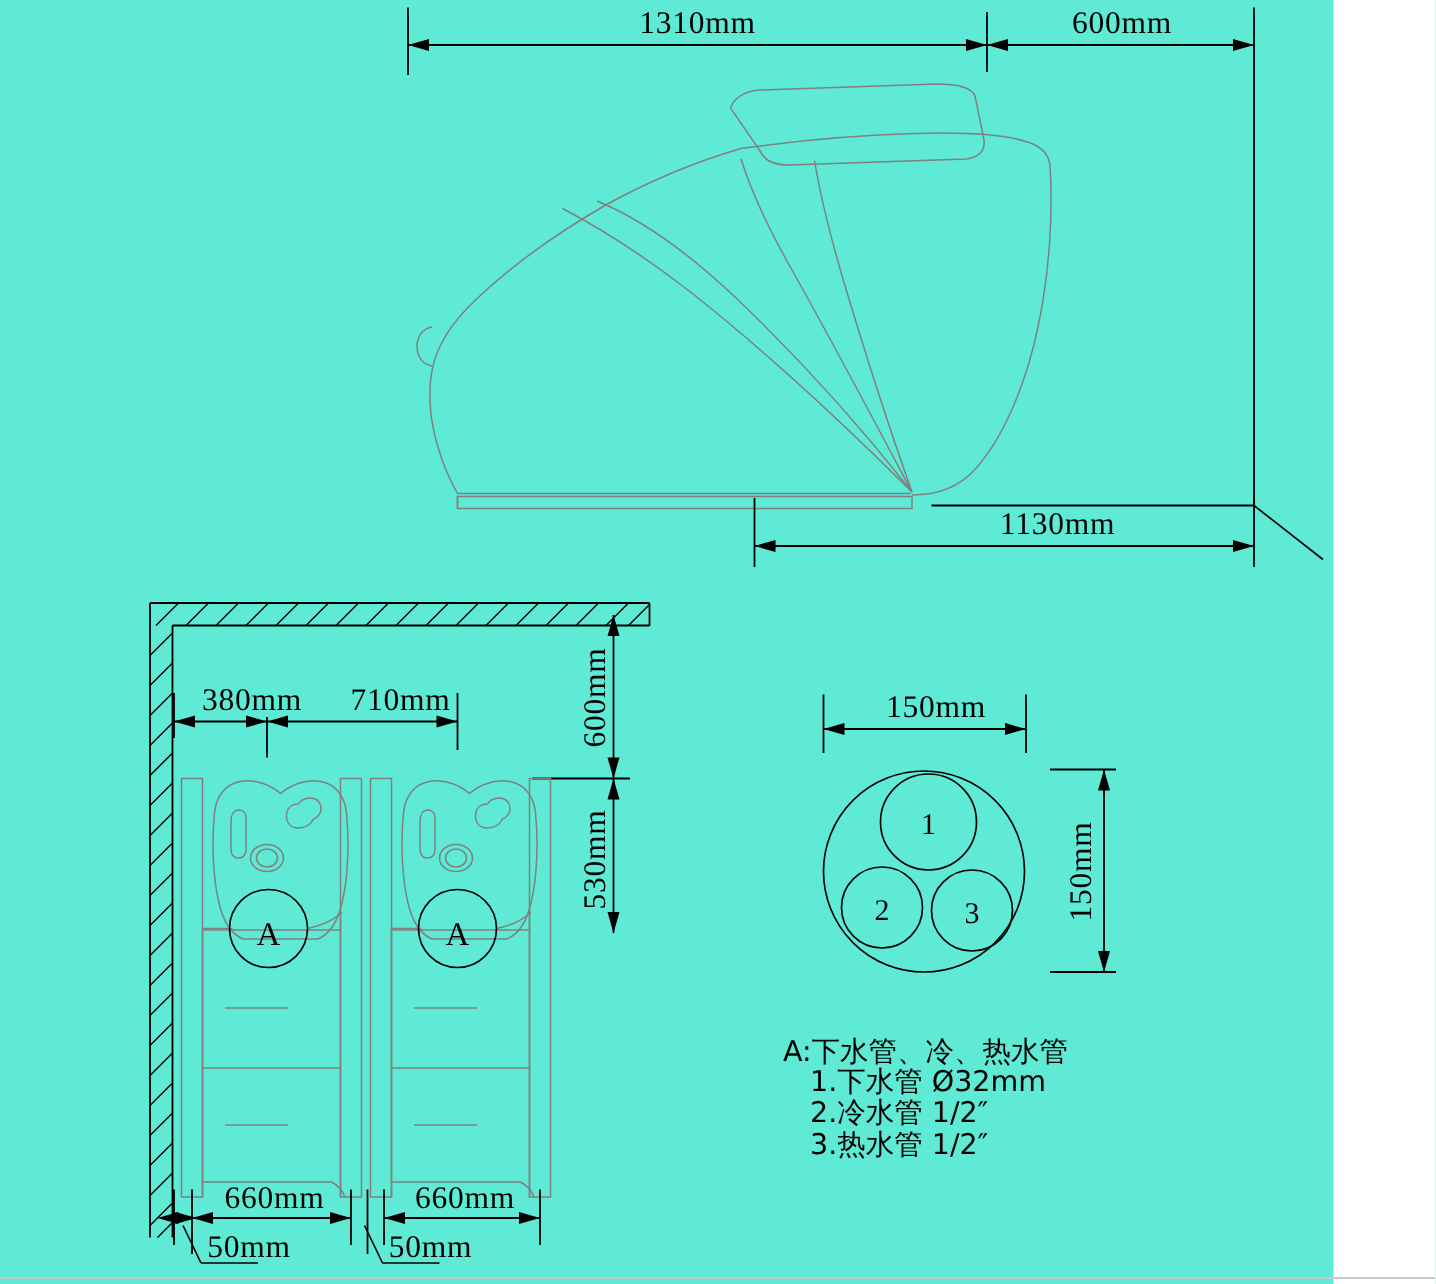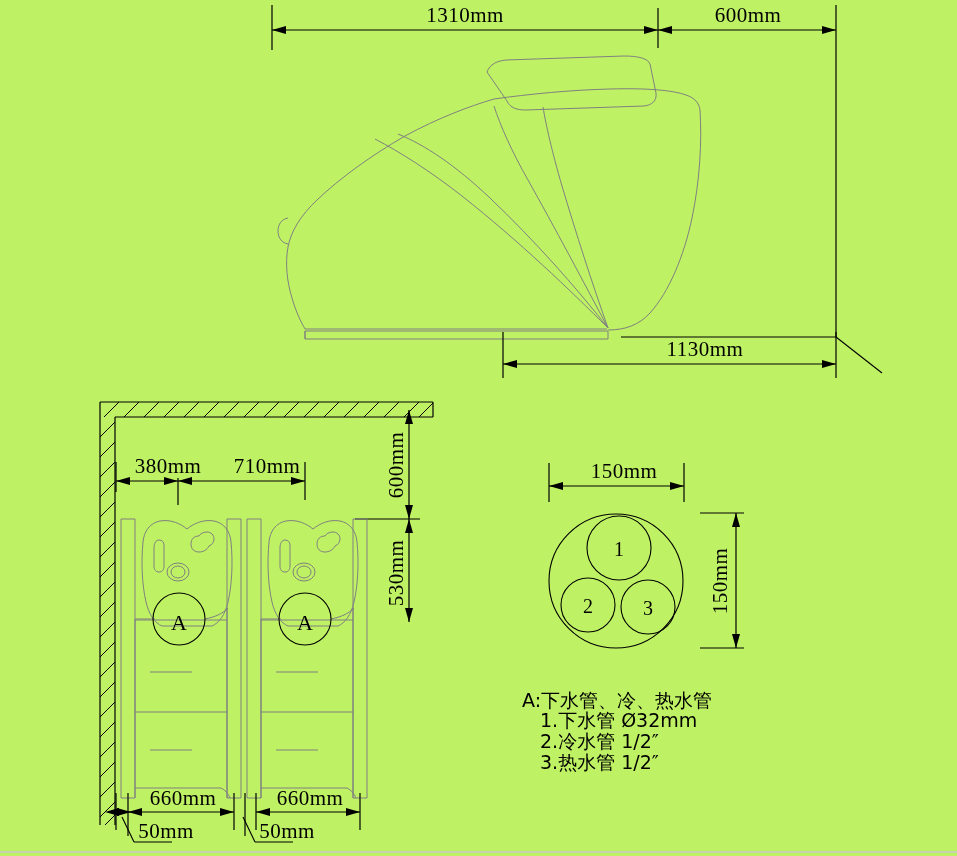--- a/index.html
+++ b/index.html
@@ -8,23 +8,23 @@
     background: #ffffff;
   }
   body {
     width: 957px;
     height: 856px;
     font-family: "Liberation Serif", serif;
     overflow: hidden;
   }
   #drawing-root {
     position: relative;
-    width: 957px;
+    width: 889px;
     height: 856px;
-    background: #bef264;
+    background: #5eead4;
   }
   svg#cad-canvas {
     position: absolute;
     left: 0;
     top: 0;
     width: 957px;
     height: 856px;
   }
   .dim-line {
     stroke: #000000;

